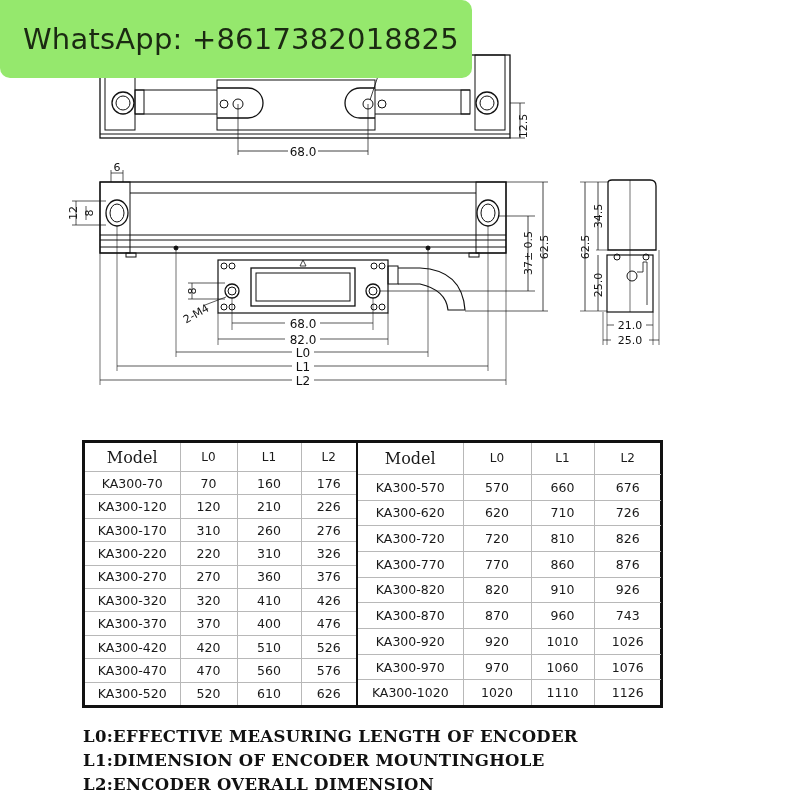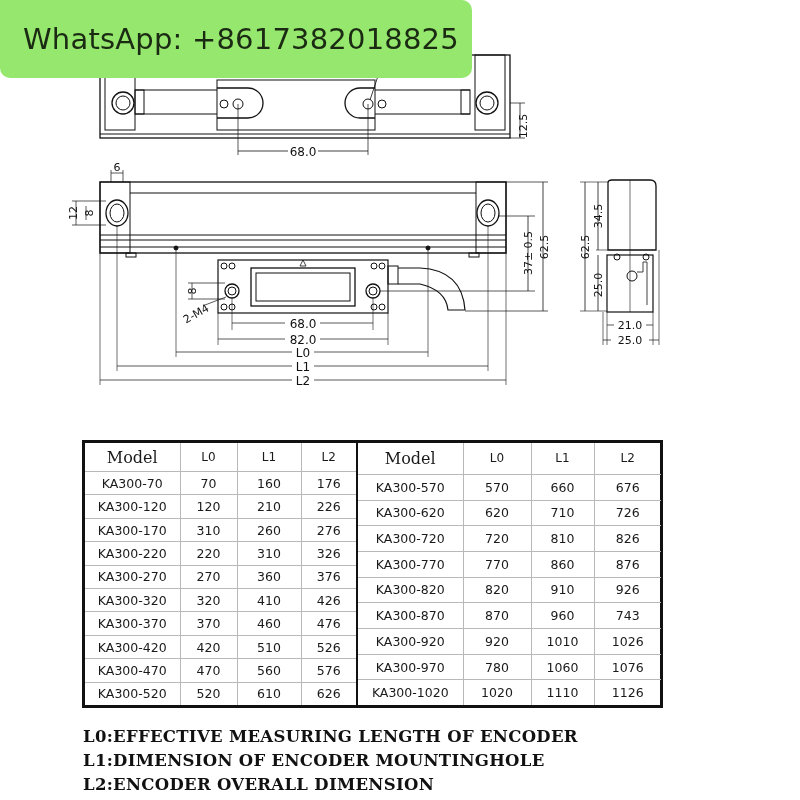--- a/index.html
+++ b/index.html
@@ -250,21 +250,21 @@
         </tr>
     <tr>
           <td>KA300-320</td>
           <td>320</td>
           <td>410</td>
           <td>426</td>
         </tr>
     <tr>
           <td>KA300-370</td>
           <td>370</td>
-          <td>460</td>
+          <td>400</td>
           <td>476</td>
         </tr>
     <tr>
           <td>KA300-420</td>
           <td>420</td>
           <td>510</td>
           <td>526</td>
         </tr>
     <tr>
           <td>KA300-470</td>
@@ -331,21 +331,21 @@
           <td>743</td>
         </tr>
     <tr>
           <td>KA300-920</td>
           <td>920</td>
           <td>1010</td>
           <td>1026</td>
         </tr>
     <tr>
           <td>KA300-970</td>
-          <td>780</td>
+          <td>970</td>
           <td>1060</td>
           <td>1076</td>
         </tr>
     <tr>
           <td>KA300-1020</td>
           <td>1020</td>
           <td>1110</td>
           <td>1126</td>
         </tr>
   </tbody>

